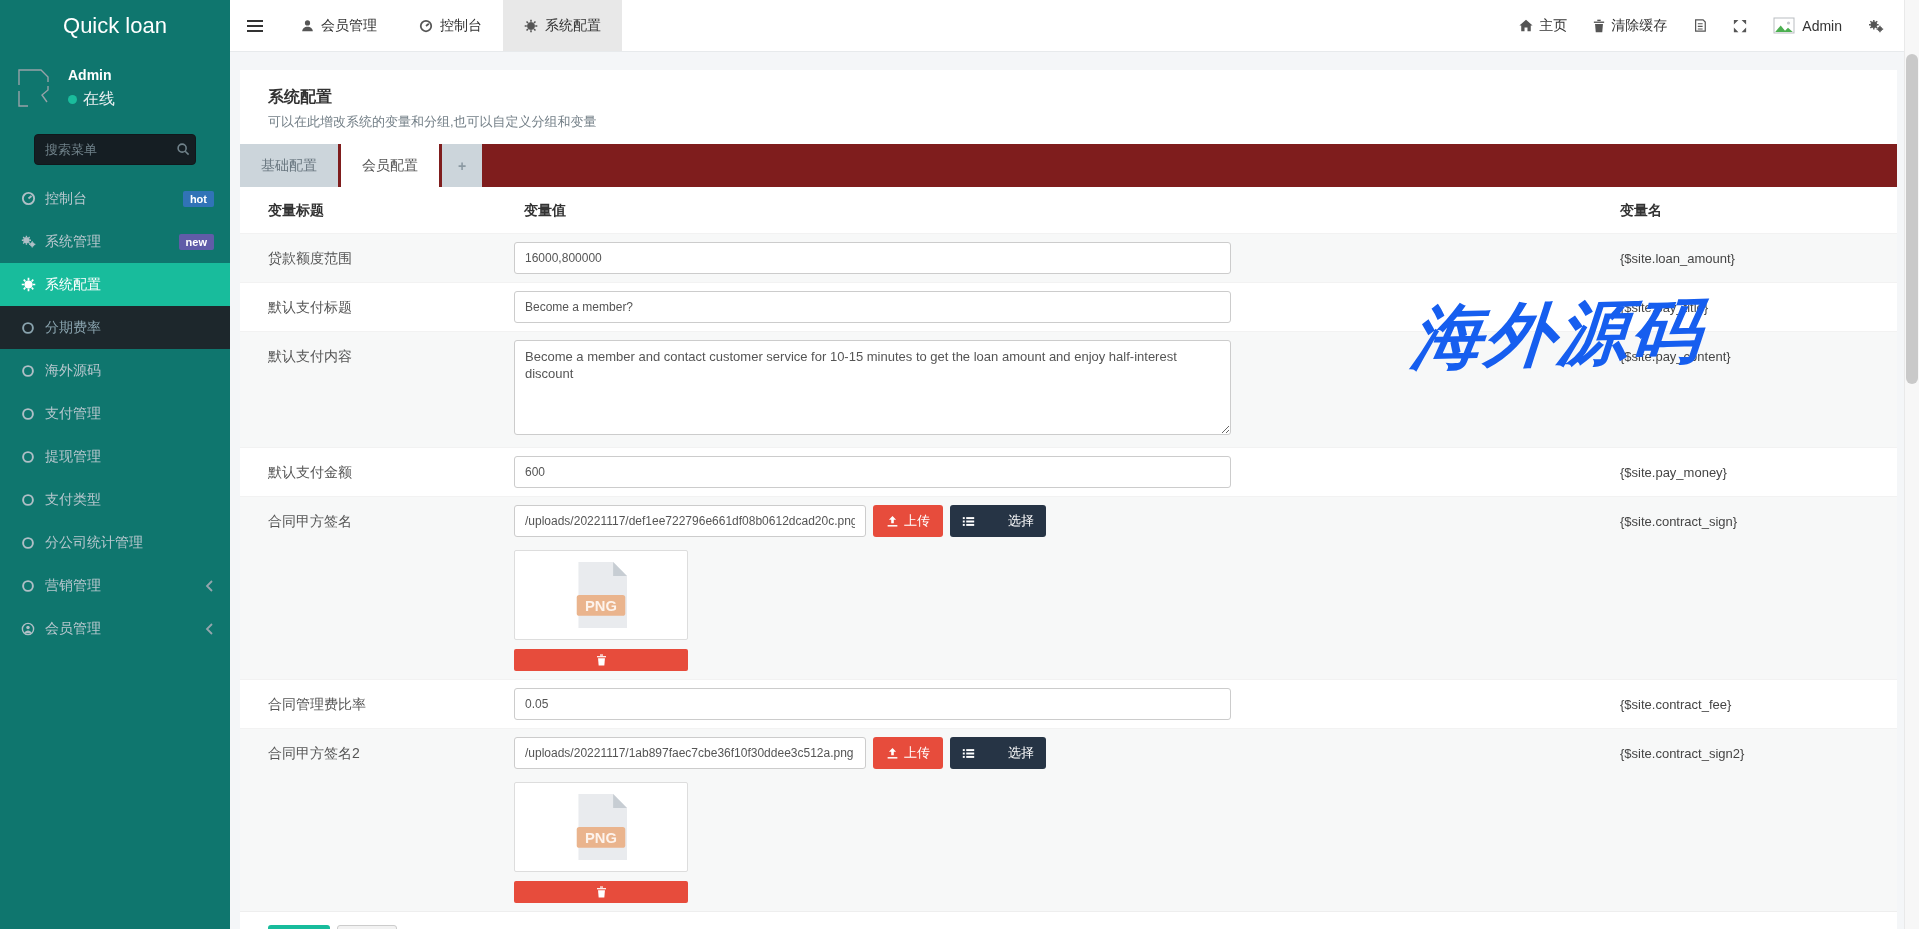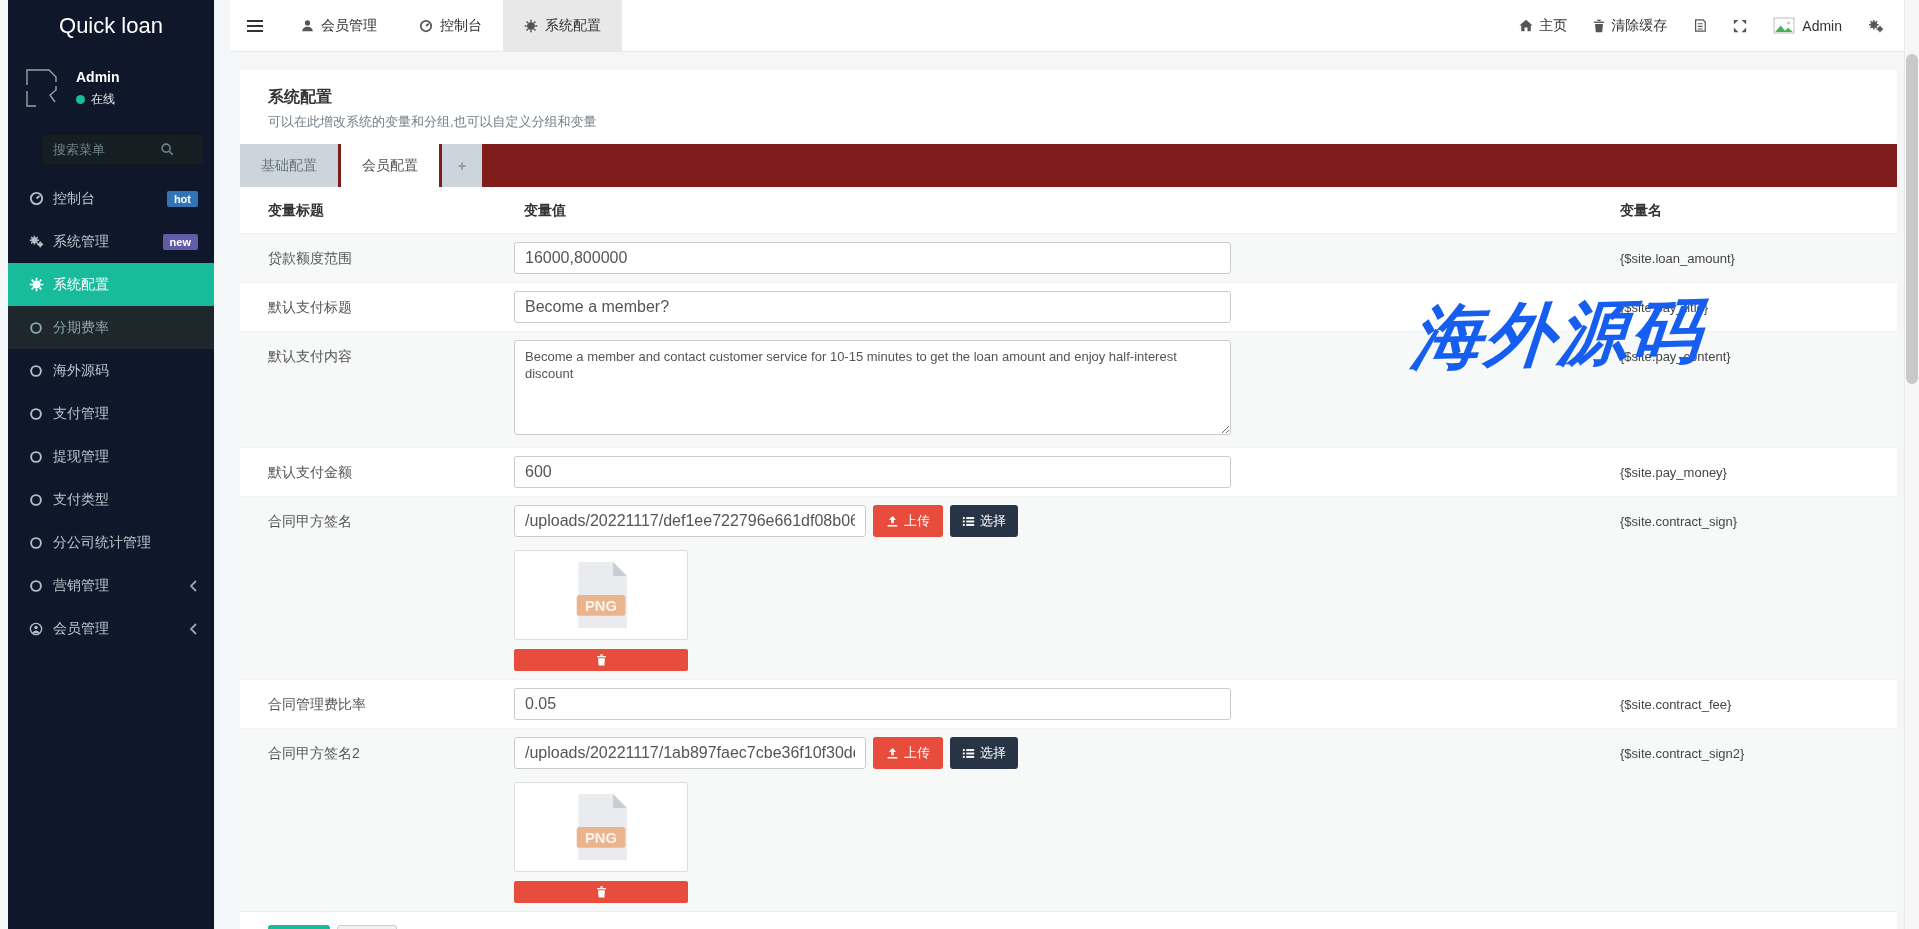--- a/index.html
+++ b/index.html
@@ -1,27 +1,27 @@
 <!DOCTYPE html>
 <html><head>
 <meta charset="utf-8">
 <style>
   * { margin:0; padding:0; box-sizing:border-box; }
   html,body { width:1919px; height:929px; overflow:hidden; }
   body { font-family:"Liberation Sans",sans-serif; background:#f4f6f8; position:relative; color:#333; }
   svg { display:block; }
 
   
-  .sidebar { position:absolute; left:8px; top:0; width:206px; height:929px; background:#0f172a; z-index:5; }
+  .sidebar { position:absolute; left:0; top:0; width:230px; height:929px; background:#0f766e; z-index:5; }
   .brand { height:52px; line-height:52px; text-align:center; color:#fff; font-size:22px; }
   .user-panel { display:flex; padding:10px 12px 12px; align-items:center; }
   .avatar-broken { width:46px; height:52px; }
   .user-meta { margin-left:10px; }
   .user-name { color:#fff; font-weight:bold; font-size:14px; }
-  .user-status { color:#e8eef0; font-size:12px; margin-top:6px; display:flex; align-items:center; }
+  .user-status { color:#e8eef0; font-size:16px; margin-top:6px; display:flex; align-items:center; }
   .dot { width:9px; height:9px; border-radius:50%; background:#1abc9c; margin-right:6px; display:inline-block; }
   .side-search { margin:8px 32px 0 34px; position:relative; }
   .side-search input { width:162px; height:31px; background:#151e23; border:1px solid #10181c; border-radius:4px;
       color:#a7b4ba; font-size:13px; padding:0 28px 0 10px; outline:none; font-family:"Liberation Sans",sans-serif;}
   .side-search input::placeholder { color:#70828a; }
   .side-search .mag { position:absolute; right:8px; top:8px; color:#70828a; }
   .menu { list-style:none; margin-top:12px; }
   .menu-item { height:43px; display:flex; align-items:center; padding:0 16px 0 21px; color:#b8c7ce; font-size:14px; cursor:pointer; }
   .menu-item .mi-icon { width:15px; margin-right:9px; color:#b0bfc6; display:inline-flex; }
   .menu-item.in-tree { background:#1d272c; }
@@ -60,31 +60,31 @@
   
   .thead { display:flex; padding:15px 28px 13px; font-size:14px; font-weight:bold; color:#333; }
   .c1 { width:246px; flex:none; }
   .c2 { width:1106px; flex:none; }
   .c3 { flex:1; }
   .thead .c2 { padding-left:10px; }
   .trow { display:flex; padding:8px 28px; border-top:1px solid #f2f2f2; }
   .trow.striped { background:#f7f8f8; }
   .row-title { font-size:14px; color:#555; padding-top:8px; }
   .row-name { font-size:13px; color:#454545; padding-top:9px; }
-  .inp { width:717px; height:32px; border:1px solid #ccc; border-radius:3px; padding:0 10px; font-size:16px; color:#555;
+  .inp { width:717px; height:32px; border:1px solid #ccc; border-radius:3px; padding:0 10px; font-size:12px; color:#555;
         outline:none; background:#fff; font-family:"Liberation Sans",sans-serif; }
   .inp.short { width:352px; }
   .ta { width:717px; height:95px; border:1px solid #ccc; border-radius:3px; padding:7px 10px; font-size:13px; color:#555;
         outline:none; resize:both; font-family:"Liberation Sans",sans-serif; line-height:17px; }
   .file-line { display:flex; align-items:flex-start; }
   .btn { display:inline-flex; align-items:center; justify-content:center; height:32px; border:none; border-radius:3px;
          font-size:13px; color:#fff; cursor:pointer; font-family:Liberation Serif, serif; }
   .btn .bi { margin-right:5px; display:inline-flex; }
   .btn-upload { background:#e74c3c; padding:0 13px; margin-left:7px; }
-  .btn-choose { background:#263445; padding:0 12px; margin-left:7px; }
+  .btn-choose { background:#263445; padding:0 12px; margin-left:7px;gap:28px; }
   .preview-card { width:174px; height:90px; border:1px solid #ddd; border-radius:2px; background:#fff; margin-top:13px;
                   display:flex; align-items:center; justify-content:center; }
   .btn-del { width:174px; height:22px; background:#e74c3c; border:none; border-radius:2px; margin-top:9px;
              display:flex; align-items:center; justify-content:center; color:#fff; cursor:pointer; }
   .tfoot { border-top:1px solid #eee; padding:13px 28px; display:flex; }
   .btn-ok { background:#18bc9c; padding:0 17px; height:34px; font-size:14px; }
   .btn-reset { background:#f2f2f2; border:1px solid #ccc; color:#444; padding:0 15px; height:34px; font-size:14px; margin-left:7px;
                border-radius:3px; display:inline-flex; align-items:center; cursor:pointer; font-family:"Liberation Sans",sans-serif;}
 
   

